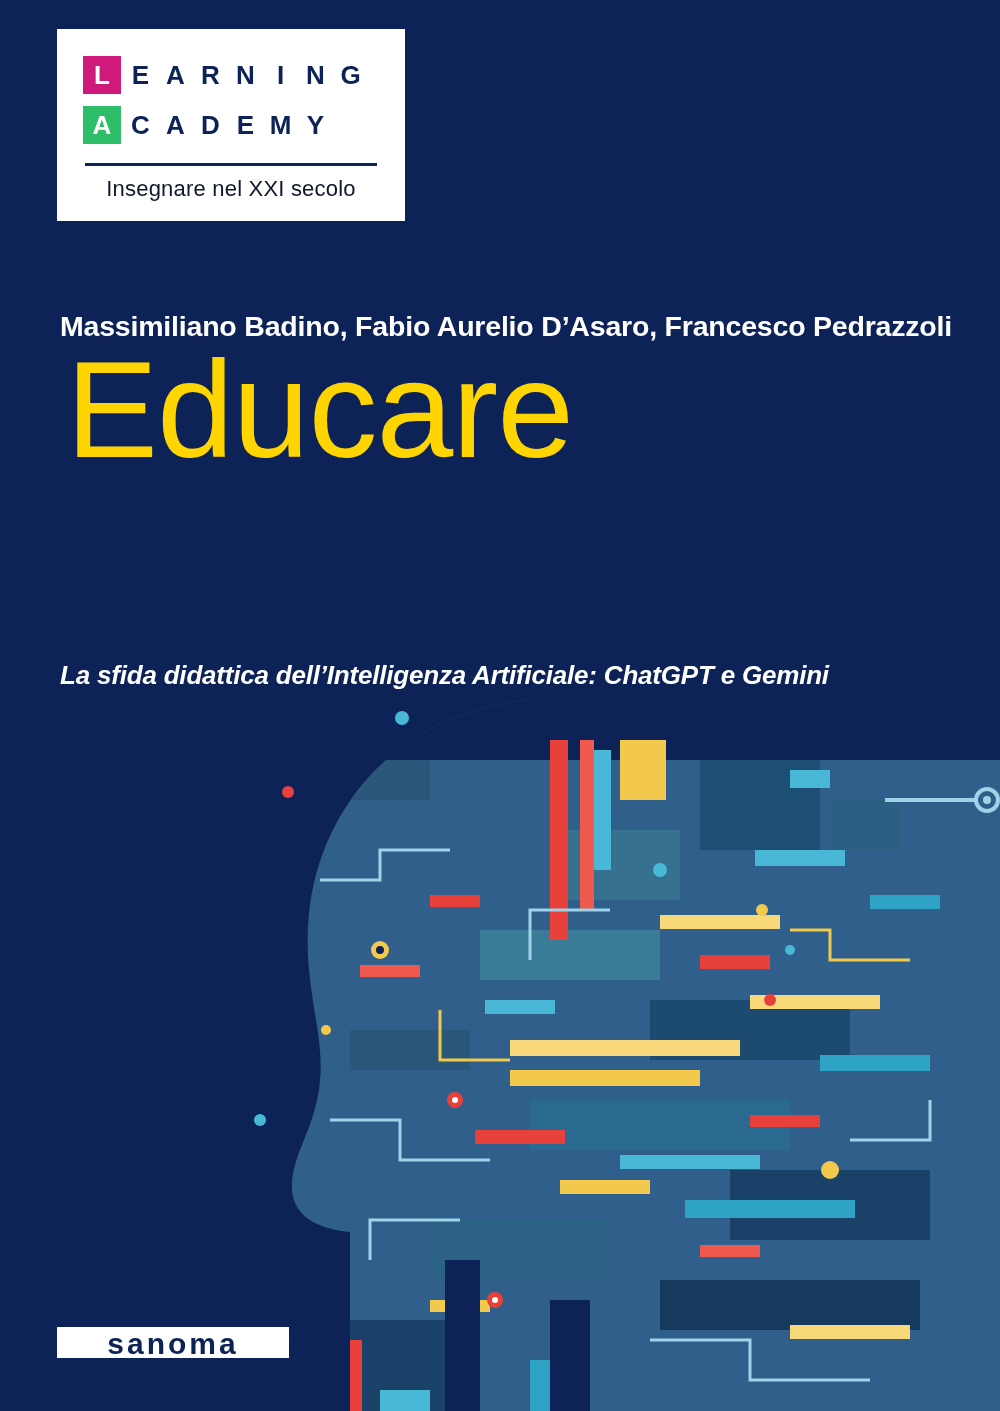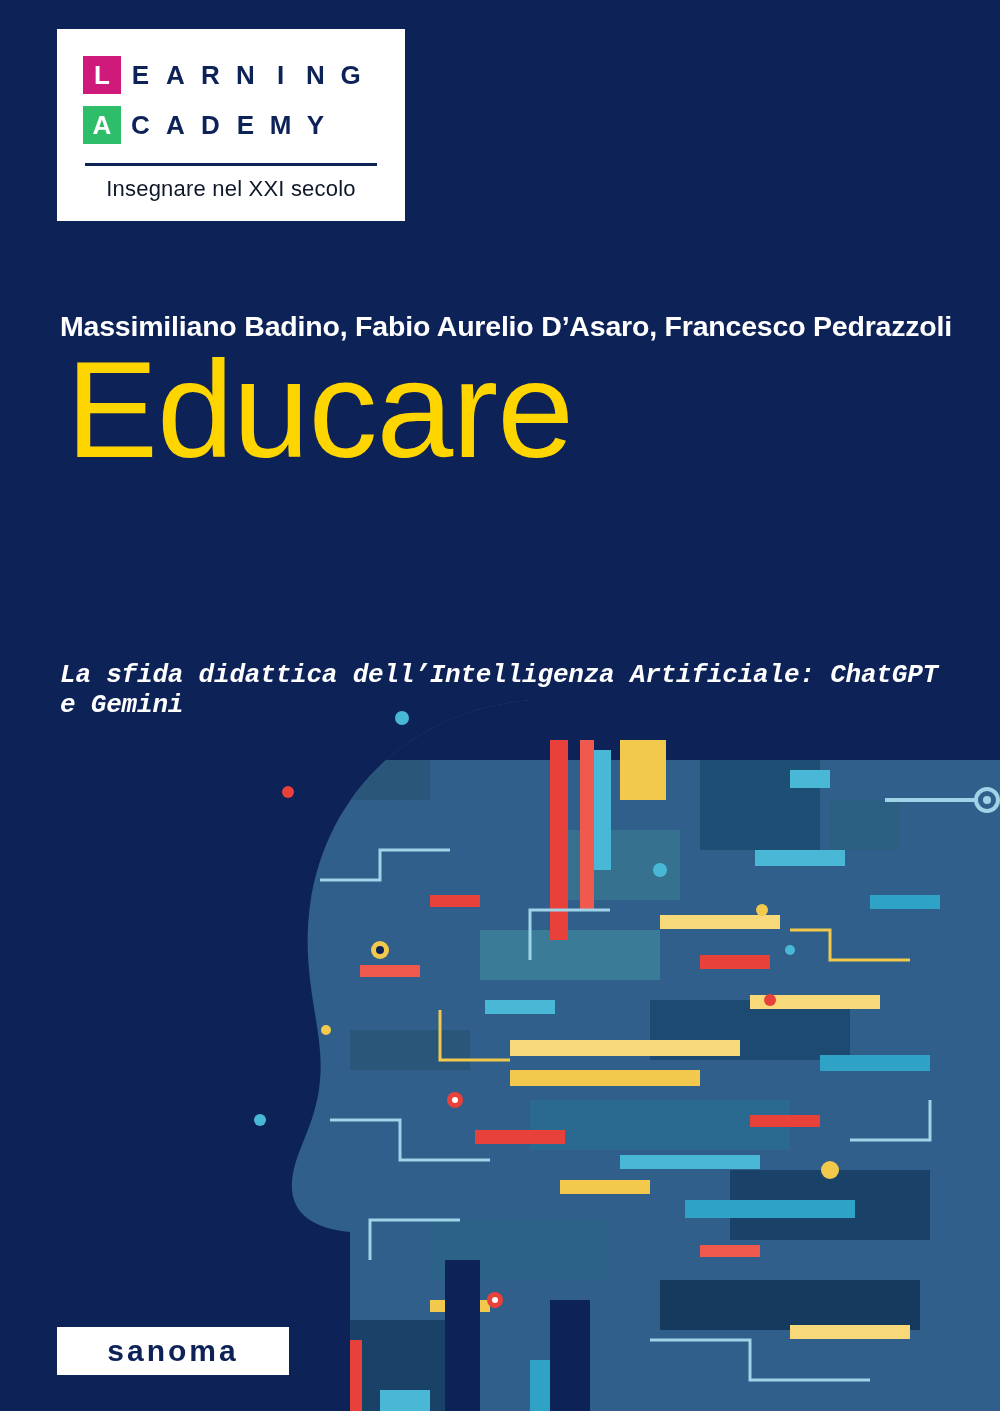--- a/index.html
+++ b/index.html
@@ -106,33 +106,32 @@
   .subtitle {
     position: absolute;
     left: 60px;
     top: 660px;
     width: 900px;
     color: #ffffff;
     font-size: 26px;
     font-style: italic;
     font-weight: bold;
     letter-spacing: -0.2px;
-    font-family: Liberation Mono, monospace;
   }
 
   
   .publisher {
     position: absolute;
     left: 57px;
     top: 1327px;
     width: 232px;
-    height: 48px;
+    height: 31px;
     background: #ffffff;
     display: flex;
-    align-items: center;
+    align-items: flex-start;
     justify-content: center;
   }
   .publisher span {
     color: #0d2257;
     font-size: 30px;
     font-weight: bold;
     letter-spacing: 3px;
   }
 
   

